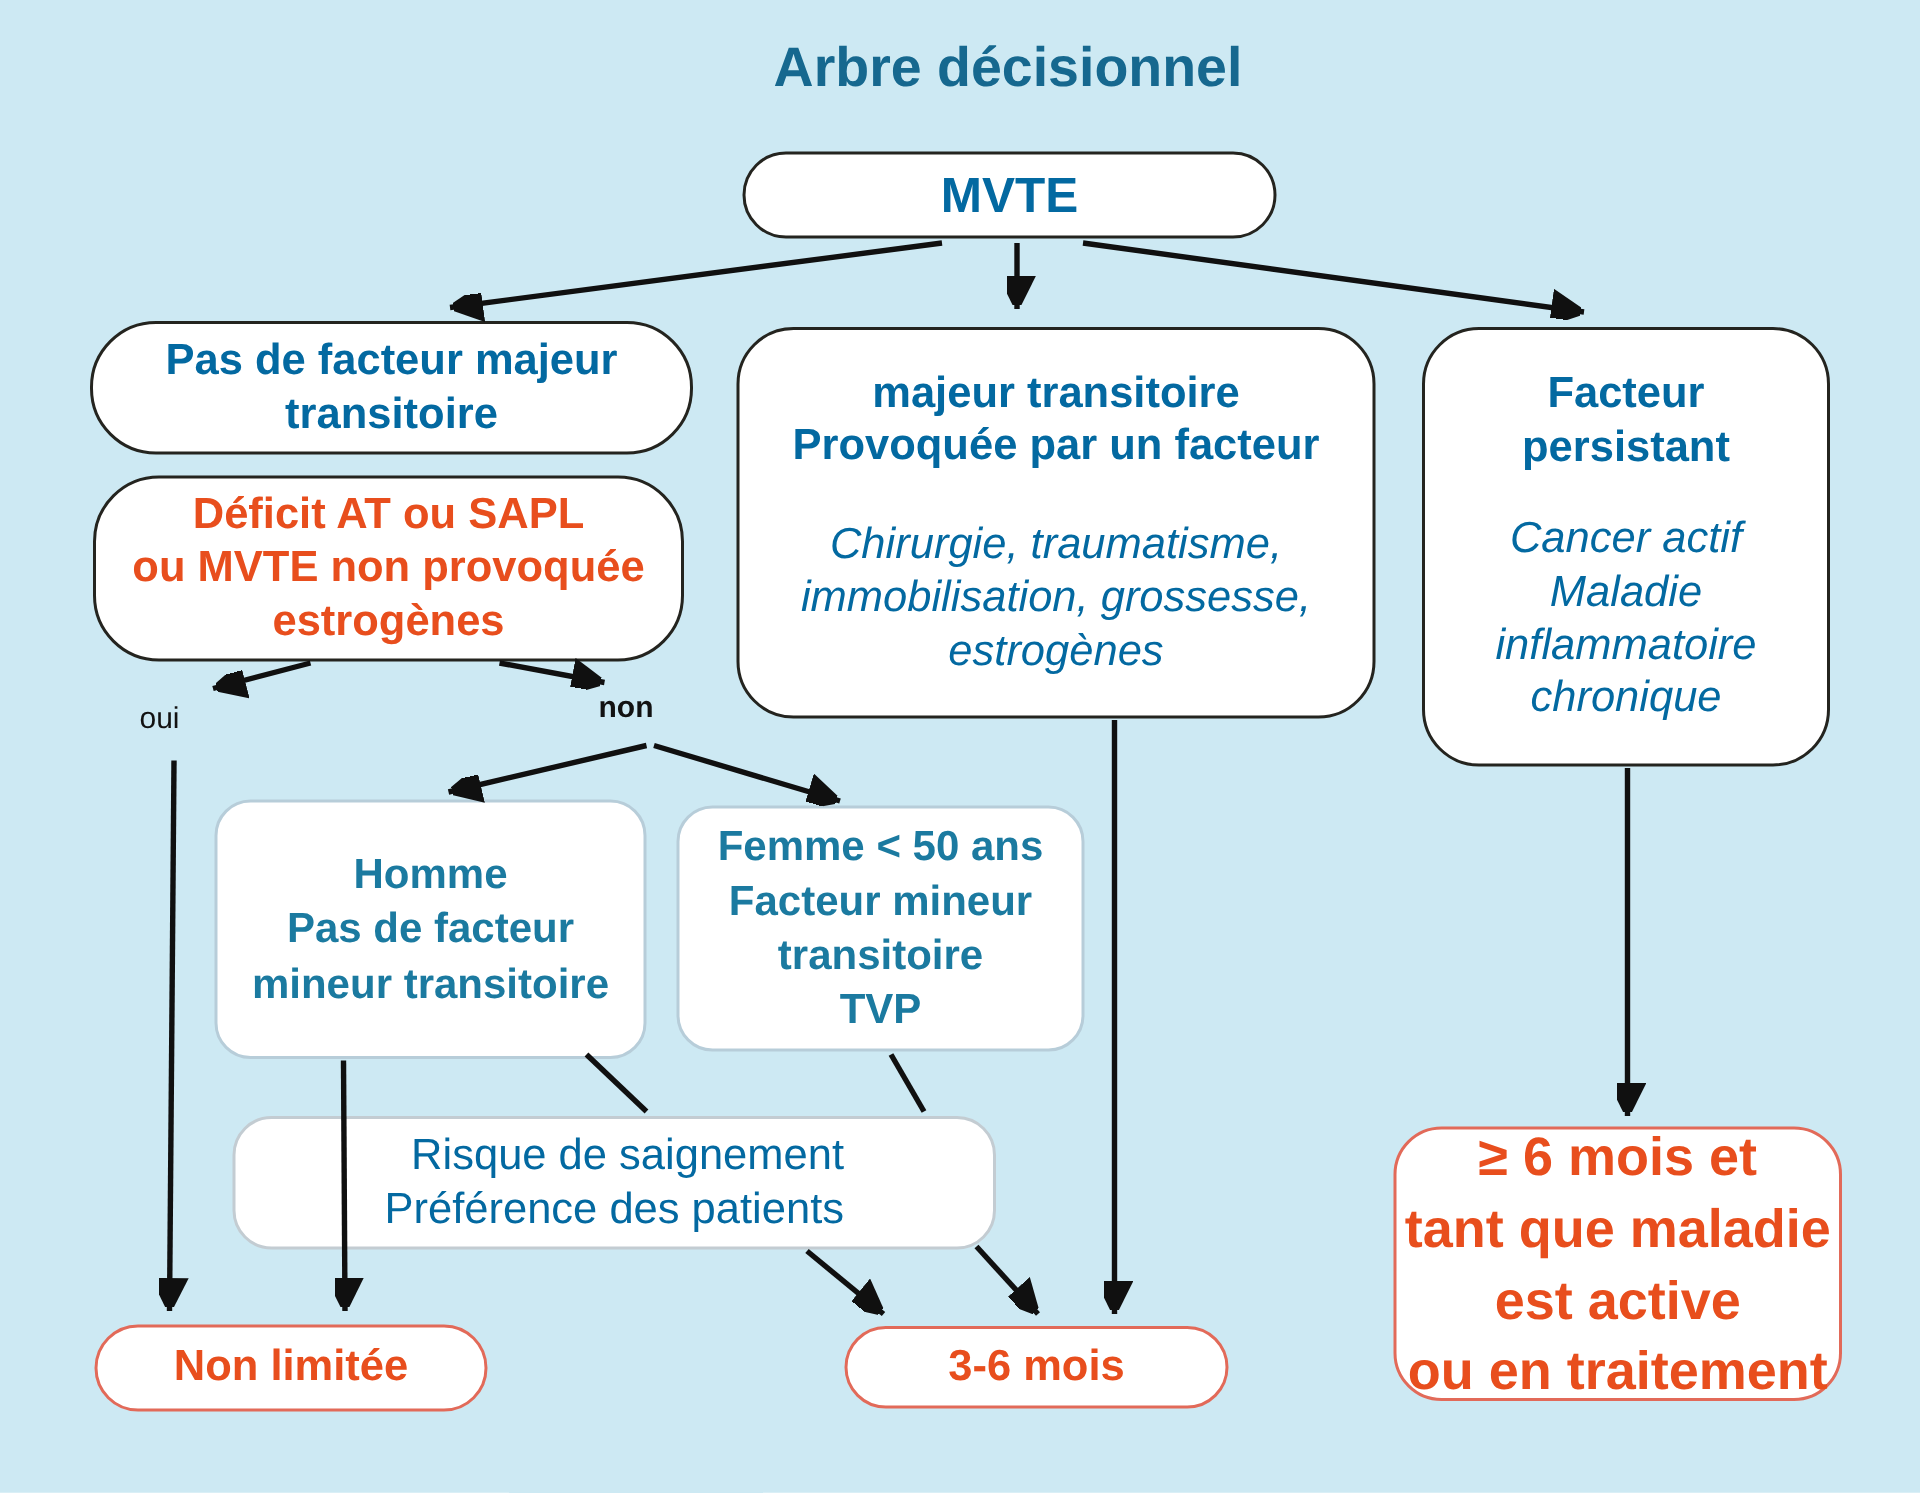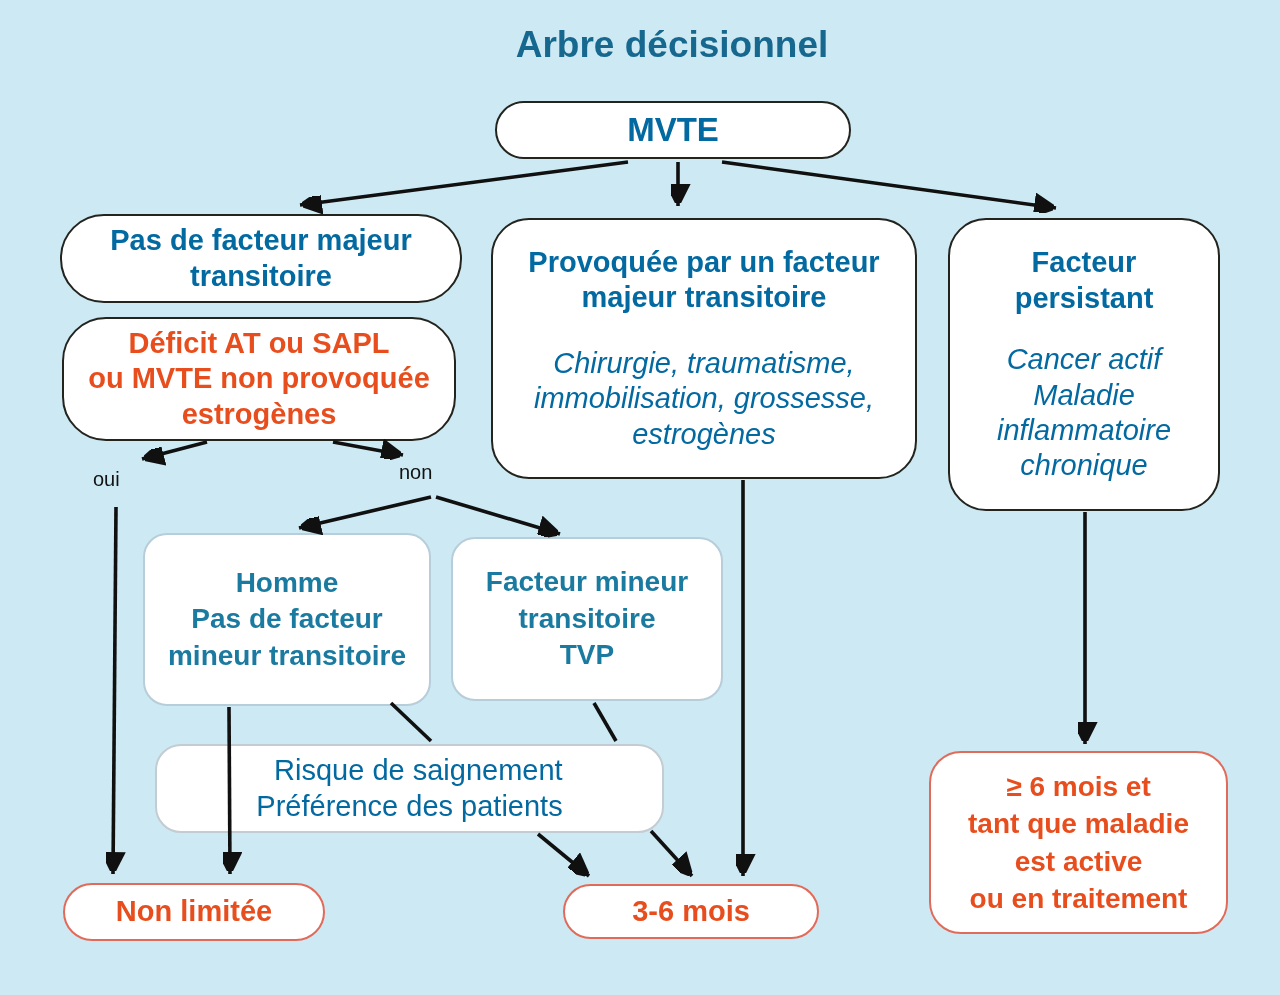--- a/index.html
+++ b/index.html
@@ -62,22 +62,22 @@
   <div class="node dark" style="left:62px;top:317px;width:394px;height:124px;border-radius:44px;">
     <div class="bold c-orange fs29">
       <span class="ln">Déficit AT ou SAPL</span>
       <span class="ln">ou MVTE non provoquée</span>
       <span class="ln">estrogènes</span>
     </div>
   </div>
 
   <div class="node dark" style="left:491px;top:218px;width:426px;height:261px;border-radius:38px;">
     <div class="bold c-black fs29">
+      <span class="ln">majeur transitoire</span>
       <span class="ln">Provoquée par un facteur</span>
-      <span class="ln">majeur transitoire</span>
     </div>
     <div class="gap"></div>
     <div class="italic c-black fs29">
       <span class="ln">Chirurgie, traumatisme,</span>
       <span class="ln">immobilisation, grossesse,</span>
       <span class="ln">estrogènes</span>
     </div>
   </div>
 
   <div class="node dark" style="left:948px;top:218px;width:272px;height:293px;border-radius:38px;">
@@ -88,32 +88,33 @@
     <div class="gap-sm"></div>
     <div class="italic c-black fs29">
       <span class="ln">Cancer actif</span>
       <span class="ln">Maladie</span>
       <span class="ln">inflammatoire</span>
       <span class="ln">chronique</span>
     </div>
   </div>
 
   <div class="edge-label" style="left:93px;top:468px;">oui</div>
-  <div class="edge-label" style="left:399px;top:461px;">non</div>
+  <div class="edge-label" style="left:399px;top:461px;font-weight:bold;">non</div>
 
   <div class="node soft" style="left:143px;top:533px;width:288px;height:173px;border-radius:24px;">
     <div class="bold c-teal teal-lines">
       <span class="ln">Homme</span>
       <span class="ln">Pas de facteur</span>
       <span class="ln">mineur transitoire</span>
     </div>
   </div>
 
   <div class="node soft" style="left:451px;top:537px;width:272px;height:164px;border-radius:24px;">
     <div class="bold c-teal teal-lines">
+      <span class="ln">Femme &lt; 50 ans</span>
       <span class="ln">Facteur mineur</span>
       <span class="ln">transitoire</span>
       <span class="ln">TVP</span>
     </div>
   </div>
 
   <div class="node softgray" style="left:155px;top:744px;width:509px;height:89px;border-radius:26px;">
     <div class="c-black fs29">
       <span class="ln">Risque de saignement</span>
       <span class="ln">Préférence des patients</span>
@@ -122,21 +123,21 @@
 
   <div class="node outcome" style="left:63px;top:883px;width:262px;height:58px;border-radius:29px;">
     <span class="ln bold c-orange fs29">Non limitée</span>
   </div>
 
   <div class="node outcome" style="left:563px;top:884px;width:256px;height:55px;border-radius:28px;">
     <span class="ln bold c-orange fs29">3-6 mois</span>
   </div>
 
   <div class="node outcome" style="left:929px;top:751px;width:299px;height:183px;border-radius:32px;">
-    <div class="bold c-orange" style="font-size:28px;line-height:1.33;">
+    <div class="bold c-orange" style="font-size:36px;line-height:1.33;">
       <span class="ln">≥ 6 mois et</span>
       <span class="ln">tant que maladie</span>
       <span class="ln">est active</span>
       <span class="ln">ou en traitement</span>
     </div>
   </div>
 
   <svg class="edges" width="1280" height="995" viewBox="0 0 1280 995">
     <defs>
       <marker id="ah" markerWidth="5.4" markerHeight="5.4" refX="6.1" refY="3.5" orient="auto" markerUnits="strokeWidth">

